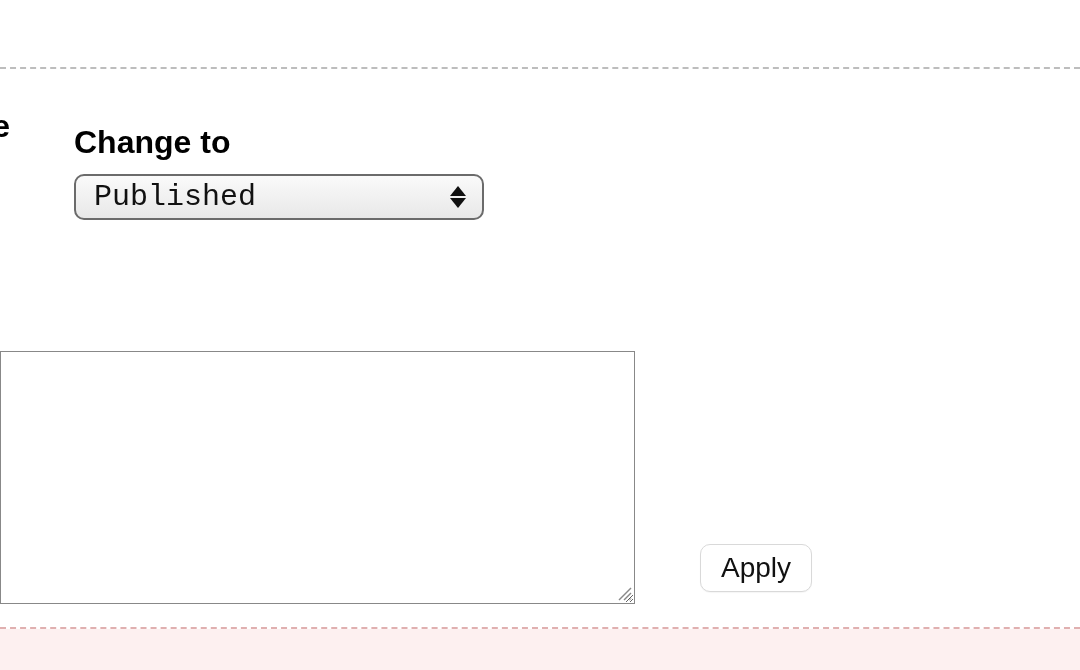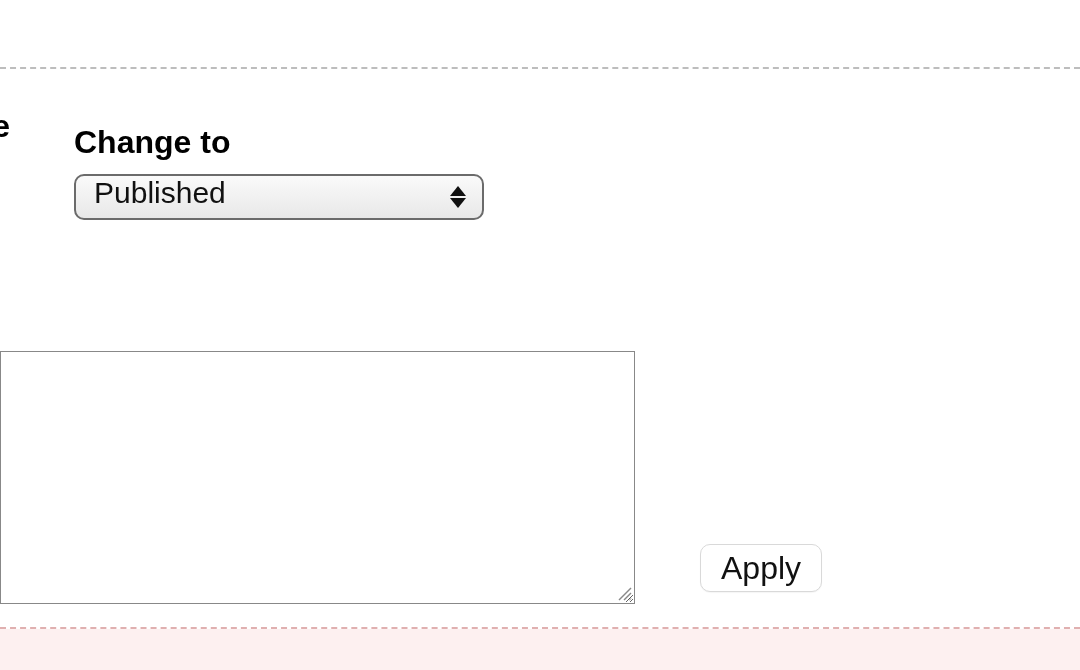--- a/index.html
+++ b/index.html
@@ -52,24 +52,25 @@
       width: 410px;
       height: 46px;
     }
     .select {
       width: 100%;
       height: 100%;
       border: 2px solid #6b6b6b;
       border-radius: 10px;
       background: linear-gradient(to bottom, #fafafa 0%, #e8e8e8 100%);
       display: flex;
-      align-items: flex-start;
+      align-items: center;
       padding: 0 48px 0 18px;
       cursor: default;
       position: relative;
+      font-family: Liberation Mono, monospace;
     }
     .select-value {
       font-size: 30px;
       color: #111;
       font-weight: 400;
     }
     .select-icon {
       position: absolute;
       right: 16px;
       top: 50%;
@@ -115,21 +116,21 @@
     }
     .apply-button {
       position: absolute;
       top: 544px;
       left: 700px;
       height: 48px;
       padding: 0 20px;
       border: 1px solid #d9d9d9;
       border-radius: 10px;
       background: #fff;
-      font-size: 32px;
+      font-size: 28px;
       color: #111;
       display: flex;
       align-items: center;
       justify-content: center;
       cursor: pointer;
       box-shadow: 0 1px 1px rgba(0,0,0,0.04);
     }
     .bottom-tint {
       position: absolute;
       top: 629px;

